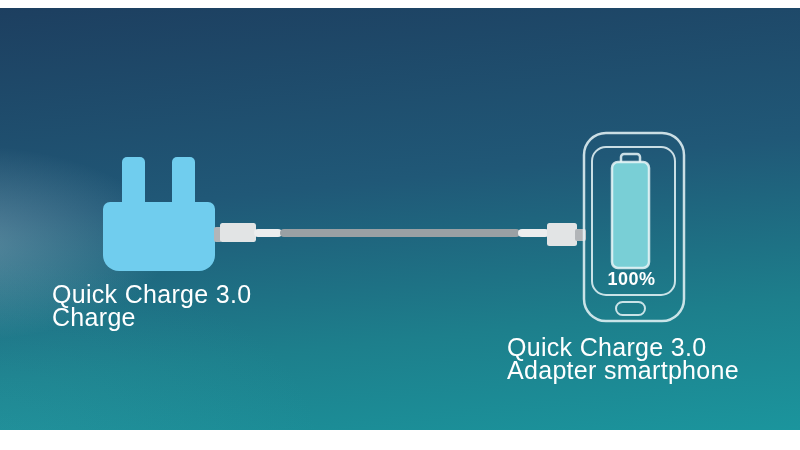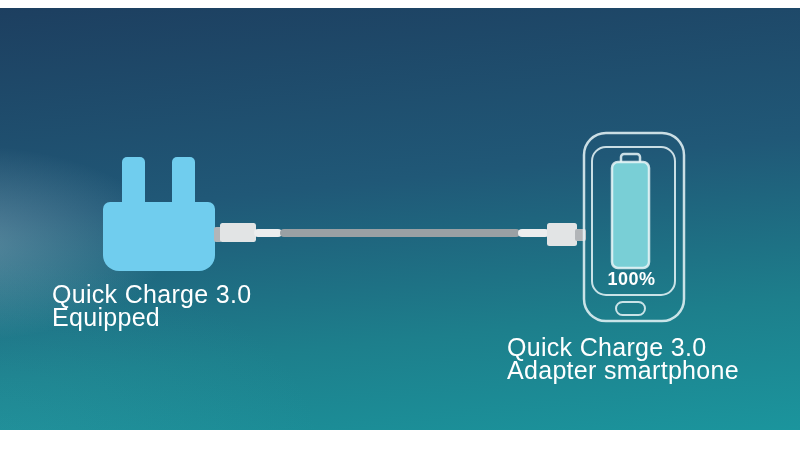--- a/index.html
+++ b/index.html
@@ -140,21 +140,21 @@
     <rect class="phone-screen" x="14" y="20" width="83" height="148" rx="14"></rect>
     <rect class="battery-cap" x="43" y="27" width="19" height="12" rx="3"></rect>
     <rect class="battery-body" x="34" y="35" width="37" height="106" rx="6"></rect>
     <rect class="home-button" x="38" y="175" width="29" height="13" rx="6.5"></rect>
   </svg>
 
   <div class="battery-percent">100%</div>
 
   <div class="label adapter-label">
     <div>Quick Charge 3.0</div>
-    <div>Equipped</div>
+    <div>Charge</div>
   </div>
 
   <div class="label phone-label">
     <div>Quick Charge 3.0</div>
     <div>Adapter smartphone</div>
   </div>
 
 </div>
 
 </body></html>

